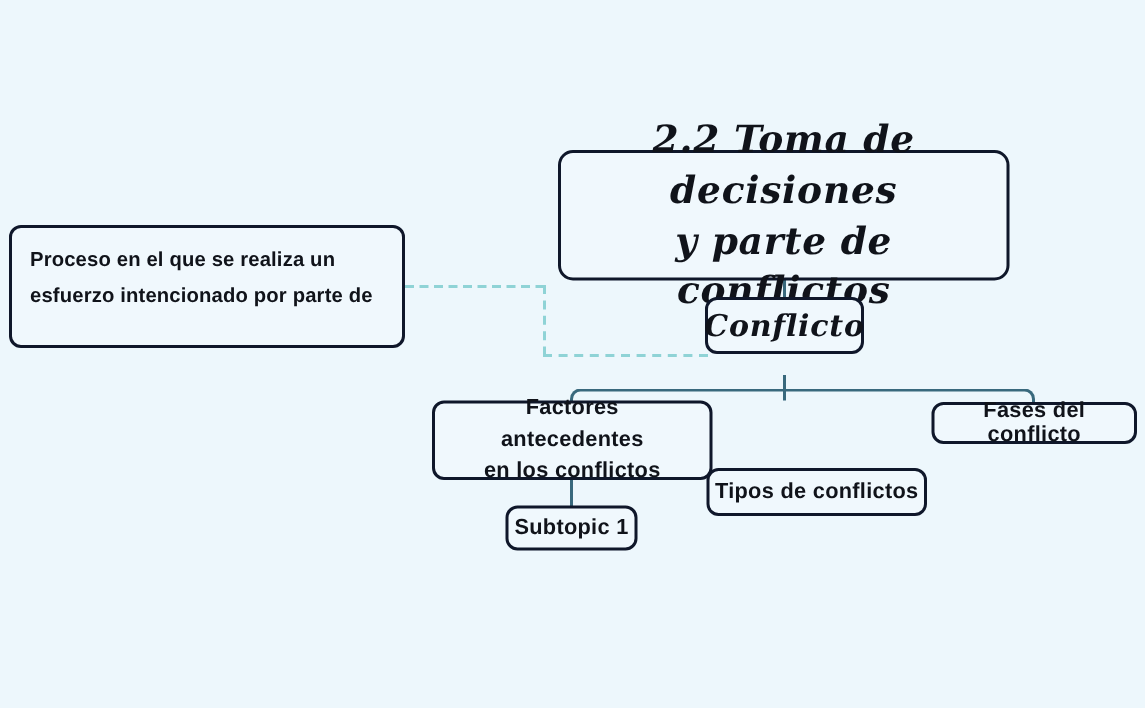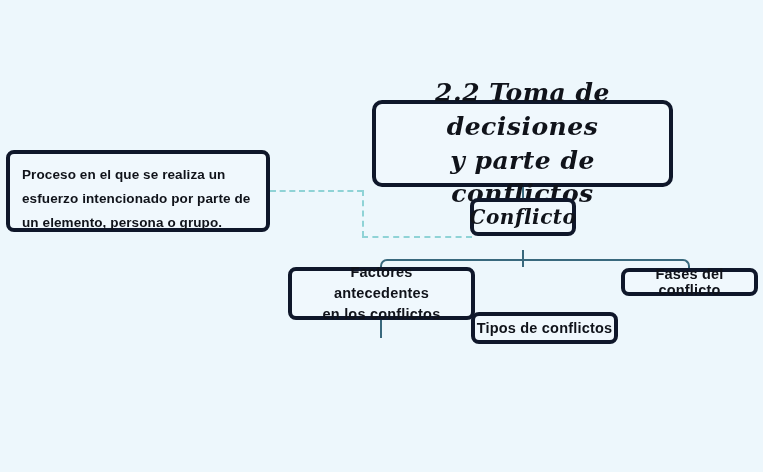--- a/index.html
+++ b/index.html
@@ -46,21 +46,21 @@
   }
   .dashed-v {
     width: 0;
     border-left: 2px dashed #8fd3d6;
   }
 
   
   .node {
     position: absolute;
     box-sizing: border-box;
-    border: 4px solid #0f172a;
+    border: 2px solid #0f172a;
     border-radius: 8px;
     background: #f0f8fd;
     display: flex;
     align-items: center;
     justify-content: center;
     text-align: center;
     color: #10131a;
   }
 
   
@@ -185,18 +185,21 @@
   </div>
 
   <div class="node" id="tipos-node">
     <div class="label display">Tipos de conflictos</div>
   </div>
 
   <div class="node" id="fases-node">
     <div class="label display">Fases del conflicto</div>
   </div>
 
+  <div class="node" id="subtopic-node">
+    <div class="label display">Subtopic 1</div>
+  </div>
 
   <div class="node" id="note-node">
-    <span class="label display"><span>Proceso en el que se realiza un</span><br><span>esfuerzo intencionado por parte de</span><br><span>un elemento, persona o grupo.</span></span>
+    <span class="label display"><span>Proceso en el que se realiza un</span><br><span>esfuerzo intencionado por parte de</span><br></span>
   </div>
 
 </div>
 
 </body></html>

